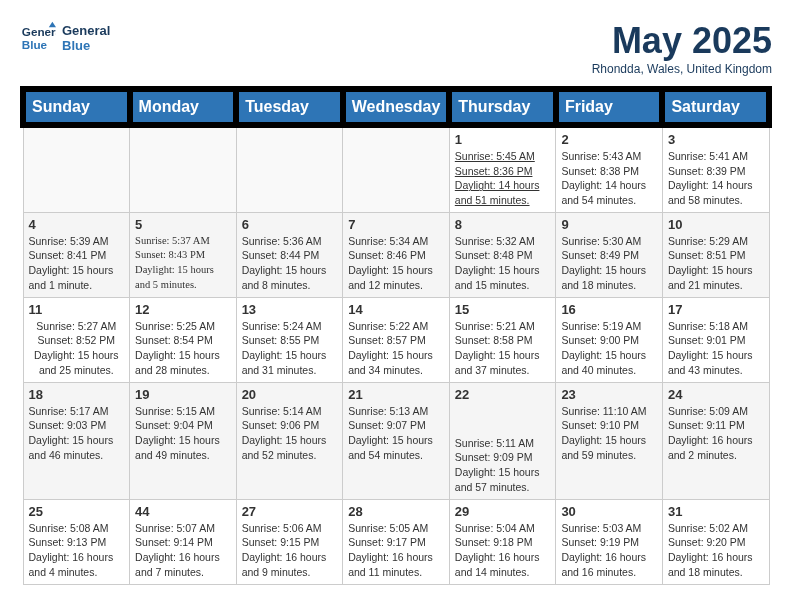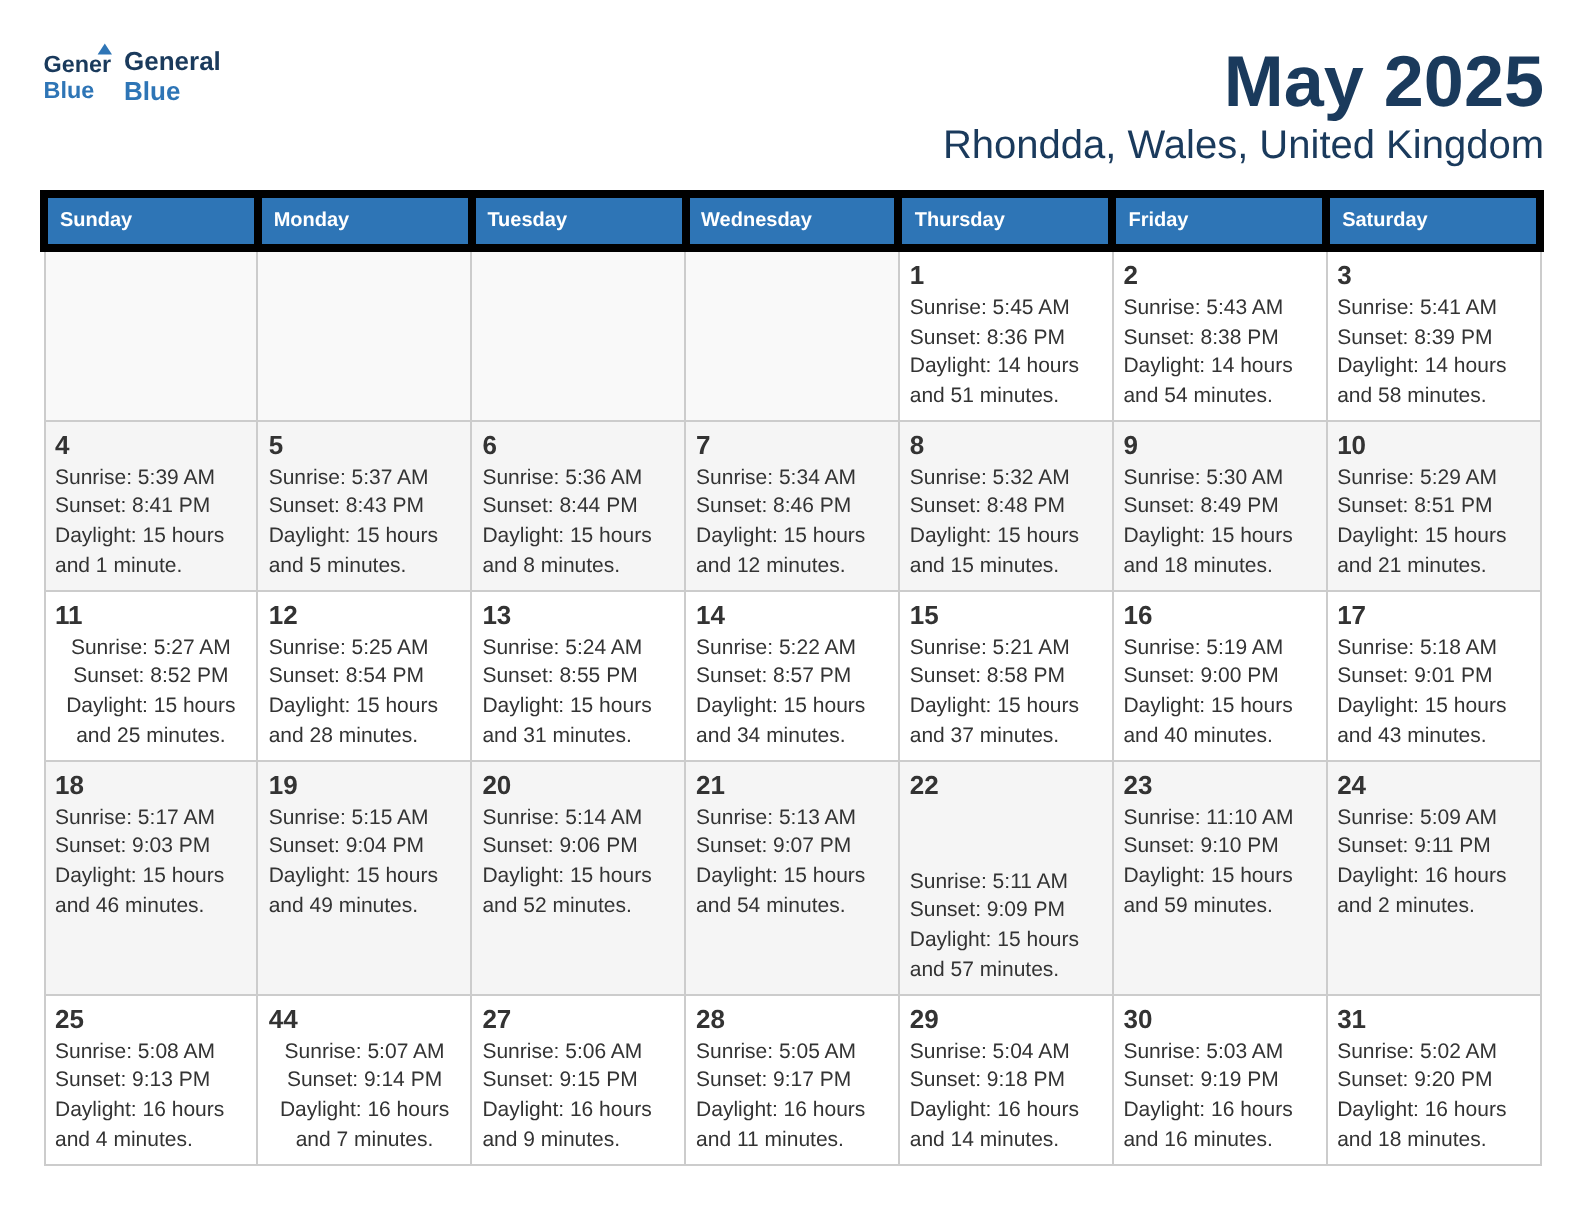--- a/index.html
+++ b/index.html
@@ -27,36 +27,36 @@
     }
     .title-block {
       text-align: right;
     }
     .month-year {
       font-size: 36px;
       font-weight: bold;
       color: #1a3a5c;
     }
     .location {
-      font-size: 20px;
+      font-size: 12px;
       color: #1a3a5c;
     }
     table {
       width: 100%;
       border-collapse: collapse;
       font-size: 11px;
     }
     thead th {
       background-color: #2e75b6;
       color: #fff;
       text-align: left;
       padding: 6px 6px;
-      font-size: 10px;
+      font-size: 16px;
       font-weight: bold;
-      border: 4px solid #000000;
+      border: 6px solid #000000;
     }
     tbody td {
       border: 1px solid #ccc;
       vertical-align: top;
       padding: 4px 5px;
       width: calc(100% / 7);
       min-height: 80px;
       height: 85px;
       color: #333;
       background: #fff;
@@ -113,21 +113,21 @@
       </tr>
   </thead>
   <tbody id="calendar-body">
   <tr>
         <td class="empty"></td>
         <td class="empty"></td>
         <td class="empty"></td>
         <td class="empty"></td>
         <td>
           <span class="day-num">1</span>
-          <div class="day-info" style="white-space: pre-line;">Sunrise: 5:45 AM
+          <div class="day-info" style="white-space: pre-line; text-decoration: underline;">Sunrise: 5:45 AM
 Sunset: 8:36 PM
 Daylight: 14 hours
 and 51 minutes.</div>
         </td>
         <td>
           <span class="day-num">2</span>
           <div class="day-info" style="white-space: pre-line;">Sunrise: 5:43 AM
 Sunset: 8:38 PM
 Daylight: 14 hours
 and 54 minutes.</div>
@@ -143,21 +143,21 @@
       <tr>
         <td>
           <span class="day-num">4</span>
           <div class="day-info" style="white-space: pre-line;">Sunrise: 5:39 AM
 Sunset: 8:41 PM
 Daylight: 15 hours
 and 1 minute.</div>
         </td>
         <td>
           <span class="day-num">5</span>
-          <div class="day-info" style="white-space: pre-line;">Sunrise: 5:37 AM
+          <div class="day-info" style="white-space: pre-line; font-family: Liberation Serif, serif;">Sunrise: 5:37 AM
 Sunset: 8:43 PM
 Daylight: 15 hours
 and 5 minutes.</div>
         </td>
         <td>
           <span class="day-num">6</span>
           <div class="day-info" style="white-space: pre-line;">Sunrise: 5:36 AM
 Sunset: 8:44 PM
 Daylight: 15 hours
 and 8 minutes.</div>
@@ -296,21 +296,21 @@
       <tr>
         <td>
           <span class="day-num">25</span>
           <div class="day-info" style="white-space: pre-line;">Sunrise: 5:08 AM
 Sunset: 9:13 PM
 Daylight: 16 hours
 and 4 minutes.</div>
         </td>
         <td>
           <span class="day-num">44</span>
-          <div class="day-info" style="white-space: pre-line; text-align: center;">Sunrise: 5:07 AM
+          <div class="day-info" style="white-space: pre-line;">Sunrise: 5:07 AM
 Sunset: 9:14 PM
 Daylight: 16 hours
 and 7 minutes.</div>
         </td>
         <td>
           <span class="day-num">27</span>
           <div class="day-info" style="white-space: pre-line;">Sunrise: 5:06 AM
 Sunset: 9:15 PM
 Daylight: 16 hours
 and 9 minutes.</div>

